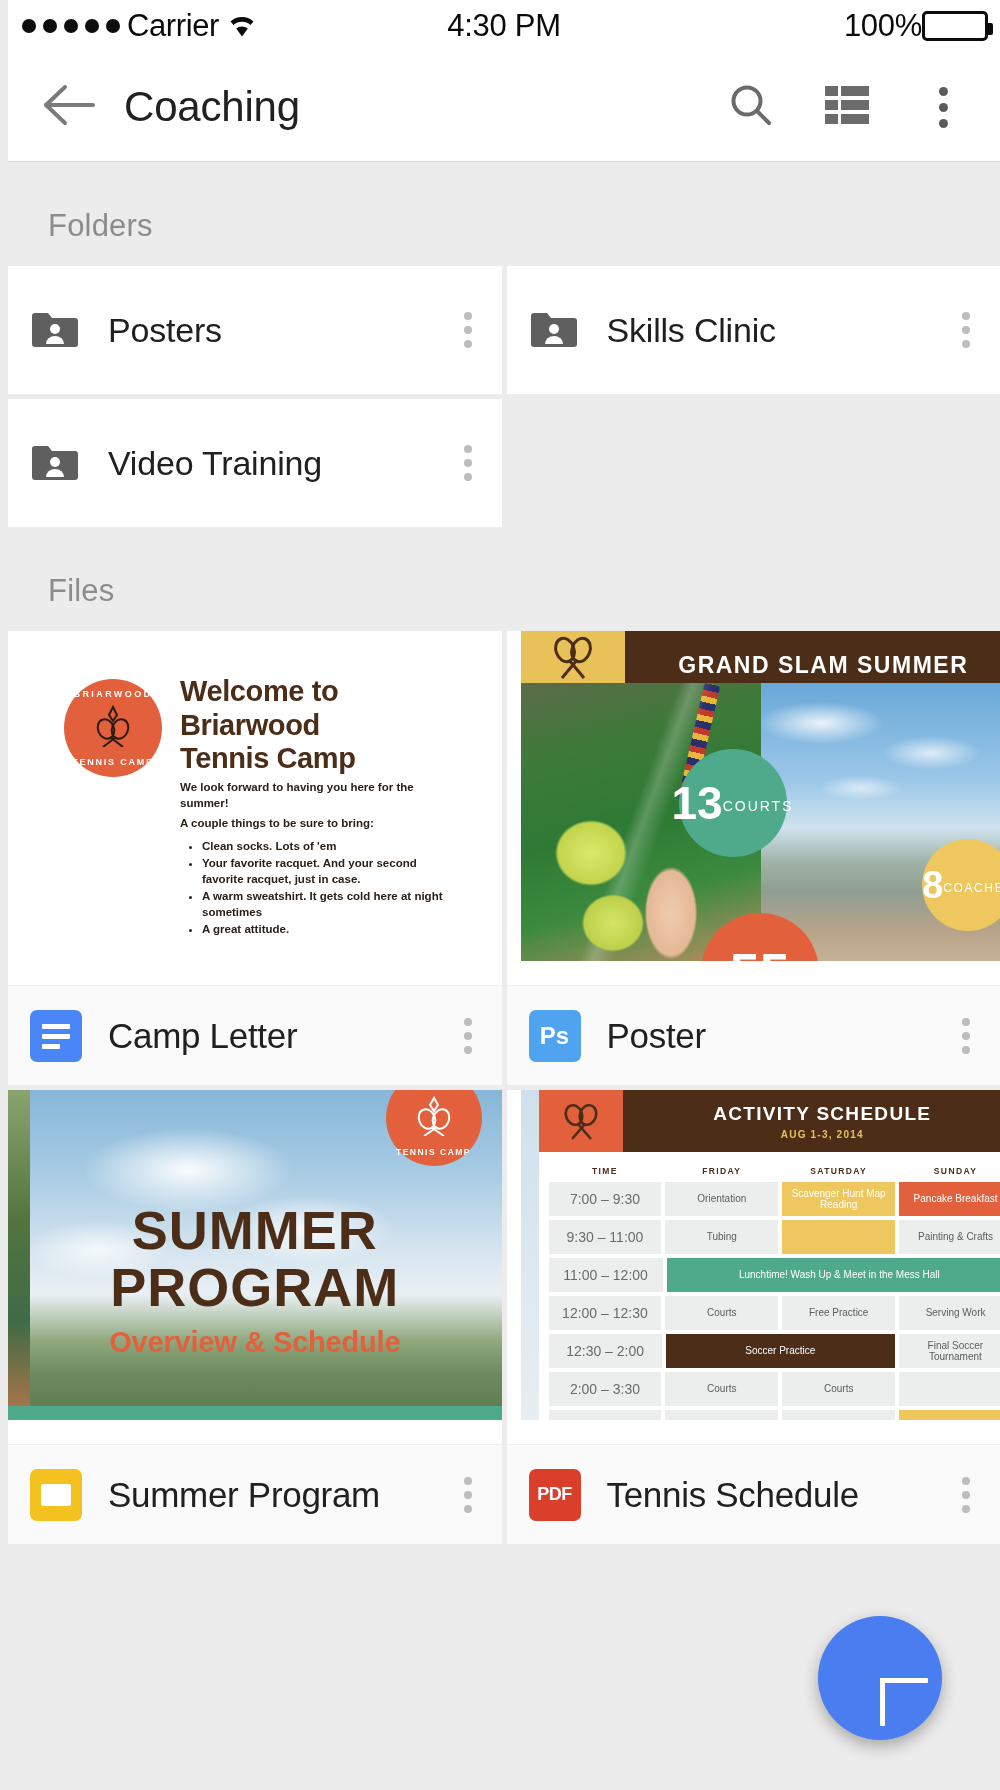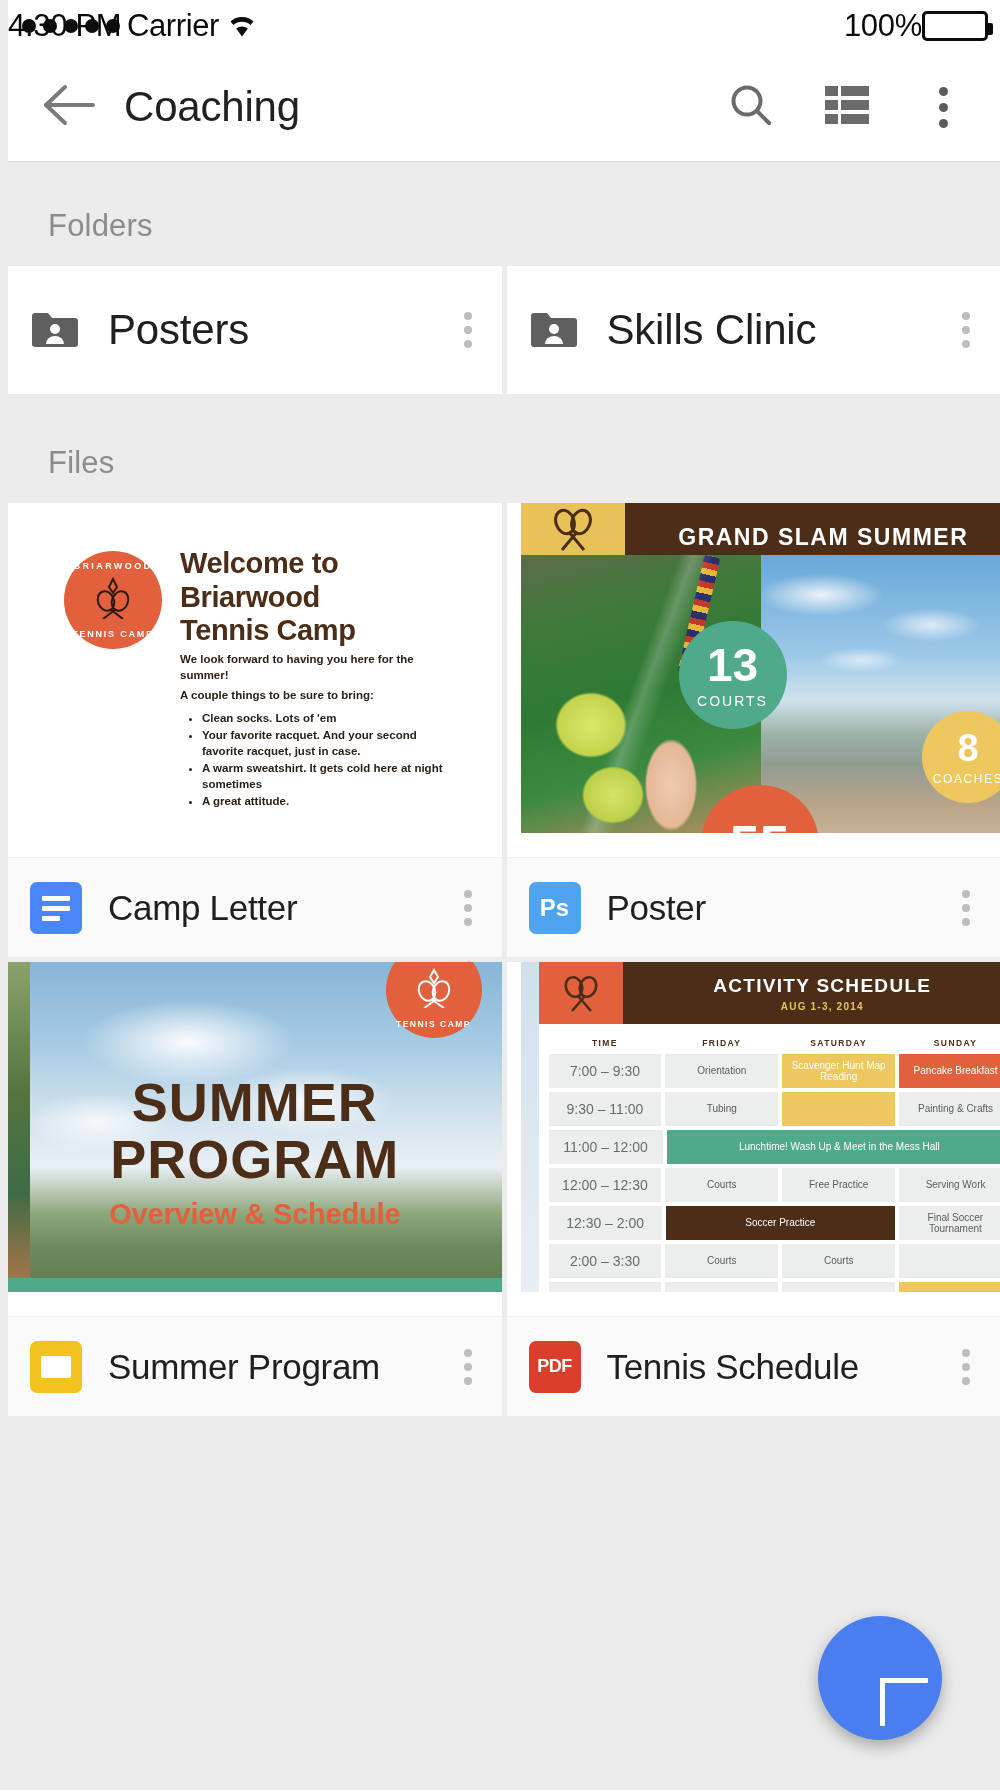--- a/index.html
+++ b/index.html
@@ -15,21 +15,21 @@
   
   .statusbar {
     height:52px; background:#ffffff; position:relative;
     display:flex; align-items:center;
   }
   .sb-left { position:absolute; left:14px; top:0; height:52px; display:flex; align-items:center; gap:7px; }
   .dots { display:flex; gap:7px; align-items:center; }
   .dot { width:14px; height:14px; border-radius:50%; background:#0d0d0d; display:block; }
   .carrier { font-size:31px; color:#0b0b0b; letter-spacing:-.4px; font-weight:400; }
   .wifi { display:inline-block; width:28px; height:22px; position:relative; margin-left:2px;}
-  .sb-center { position:absolute; left:0; right:0; top:0; height:52px; display:flex; align-items:center; }
+  .sb-center { position:absolute; left:0; right:0; top:0; height:52px; display:flex; align-items:center; justify-content:center; }
   .clock { font-size:31px; color:#0b0b0b; letter-spacing:-.3px; }
   .sb-right { position:absolute; right:12px; top:0; height:52px; display:flex; align-items:center; }
   .battpct { font-size:31px; color:#0b0b0b; letter-spacing:-.3px; }
   .battery { width:66px; height:30px; border:3px solid #0b0b0b; border-radius:5px; position:relative; background:#fff; padding:2px; }
   .battery .fill { background:#0b0b0b; height:100%; width:100%; border-radius:1px; }
   .battery:after { content:""; position:absolute; right:-8px; top:9px; width:5px; height:12px; background:#0b0b0b; border-radius:0 2px 2px 0; }
 
   
   .appbar {
     height:110px; background:#fff; display:flex; align-items:center;
@@ -48,21 +48,21 @@
     background:#ececec; letter-spacing:.2px;
   }
 
   
   .grid2 { display:grid; grid-template-columns:1fr 1fr; gap:5px 5px; background:#ececec; }
   .folder-card {
     background:#fff; height:128px; display:flex; align-items:center;
     padding:0 24px 0 22px; position:relative; cursor:pointer;
   }
   .folder-ico { width:50px; height:40px; position:relative; flex:none; }
-  .folder-name { font-size:42px; color:#202020; margin-left:28px; letter-spacing:-.2px; }
+  .folder-name { font-size:34px; color:#202020; margin-left:28px; letter-spacing:-.2px; }
   .kebab-card { position:absolute; right:30px; top:50%; transform:translateY(-50%);
                 display:flex; flex-direction:column; gap:6px; align-items:center; cursor:pointer; }
   .kebab-card i { width:8px; height:8px; border-radius:50%; background:#bdbdbd; display:block; }
   .empty-cell { background:#ececec; }
 
   
   .files-grid { display:grid; grid-template-columns:1fr 1fr; gap:5px 5px; background:#ececec; }
   .file-card { background:#fff; position:relative; overflow:hidden; cursor:pointer; }
   .thumb { height:330px; overflow:hidden; position:relative; background:#fff; }
   .file-row {
@@ -121,21 +121,21 @@
       linear-gradient(110deg, transparent 46%, rgba(255,255,255,.22) 50%, transparent 56%);}
   .racket-strap { position:absolute; left:170px; top:0; width:16px; height:120px; transform:rotate(13deg);
     background:repeating-linear-gradient(180deg,#2b2f6b 0 7px,#c0392b 7px 13px,#e8b63a 13px 19px); border-radius:3px;}
   .photo-right { flex:1; position:relative; overflow:hidden;
     background:linear-gradient(180deg,#69a8d8 0%,#9cc8e8 34%,#cfe2ee 50%,#9fb2a6 62%,#8e9e93 72%,#b9a489 86%,#cbb89c 100%);}
   .photo-right:after{content:"";position:absolute;inset:0;
     background:
       radial-gradient(ellipse 90px 30px at 60px 40px,rgba(255,255,255,.85),transparent 70%),
       radial-gradient(ellipse 70px 24px at 170px 70px,rgba(255,255,255,.7),transparent 70%),
       radial-gradient(ellipse 60px 18px at 100px 105px,rgba(255,255,255,.6),transparent 70%);}
-  .badge { position:absolute; border-radius:50%; display:flex; flex-direction:column;
+  .badge { position:absolute; border-radius:50%; display:flex; 
            align-items:center; justify-content:center; color:#fff; }
   .badge .num { font-weight:bold; line-height:1; }
   .badge .cap { font-size:14px; letter-spacing:2px; margin-top:5px; }
   .badge-courts { background:#4faa8b; width:108px; height:108px; left:158px; top:118px; }
   .badge-courts .num { font-size:46px; }
   .badge-coaches { background:#eec75e; width:92px; height:92px; right:8px; top:208px; }
   .badge-coaches .num { font-size:38px; }
   .badge-coaches .cap { font-size:12px; letter-spacing:1.6px;}
   .badge-55 { background:#e2603c; width:118px; height:118px; left:180px; top:282px; }
   .badge-55 .num { font-size:54px; }
@@ -291,20 +291,35 @@
             <path d="M16 34 a9 8 0 0 1 18 0 Z" fill="#fff"></path>
           </svg>
       </span>
       <span class="folder-name">Skills Clinic</span>
       <span class="kebab-card">
           <i></i>
           <i></i>
           <i></i>
         </span>
     </div>
+    <div class="folder-card">
+      <span class="folder-ico">
+        <svg width="50" height="40" viewBox="0 0 50 40">
+            <path d="M2 6 a3 3 0 0 1 3-3 h13 l4 5 h23 a3 3 0 0 1 3 3 v23 a3 3 0 0 1-3 3 H5 a3 3 0 0 1-3-3 Z" fill="#5f5f5f"></path>
+            <circle cx="25" cy="19" r="5" fill="#fff"></circle>
+            <path d="M16 34 a9 8 0 0 1 18 0 Z" fill="#fff"></path>
+          </svg>
+      </span>
+      <span class="folder-name">Video Training</span>
+      <span class="kebab-card">
+          <i></i>
+          <i></i>
+          <i></i>
+        </span>
+    </div>
     <div class="empty-cell"></div>
   </div>
 
   <div class="section-label">Files</div>
 
   <div class="files-grid">
 
     <div class="file-card">
       <div class="thumb">
         <div class="letter">

